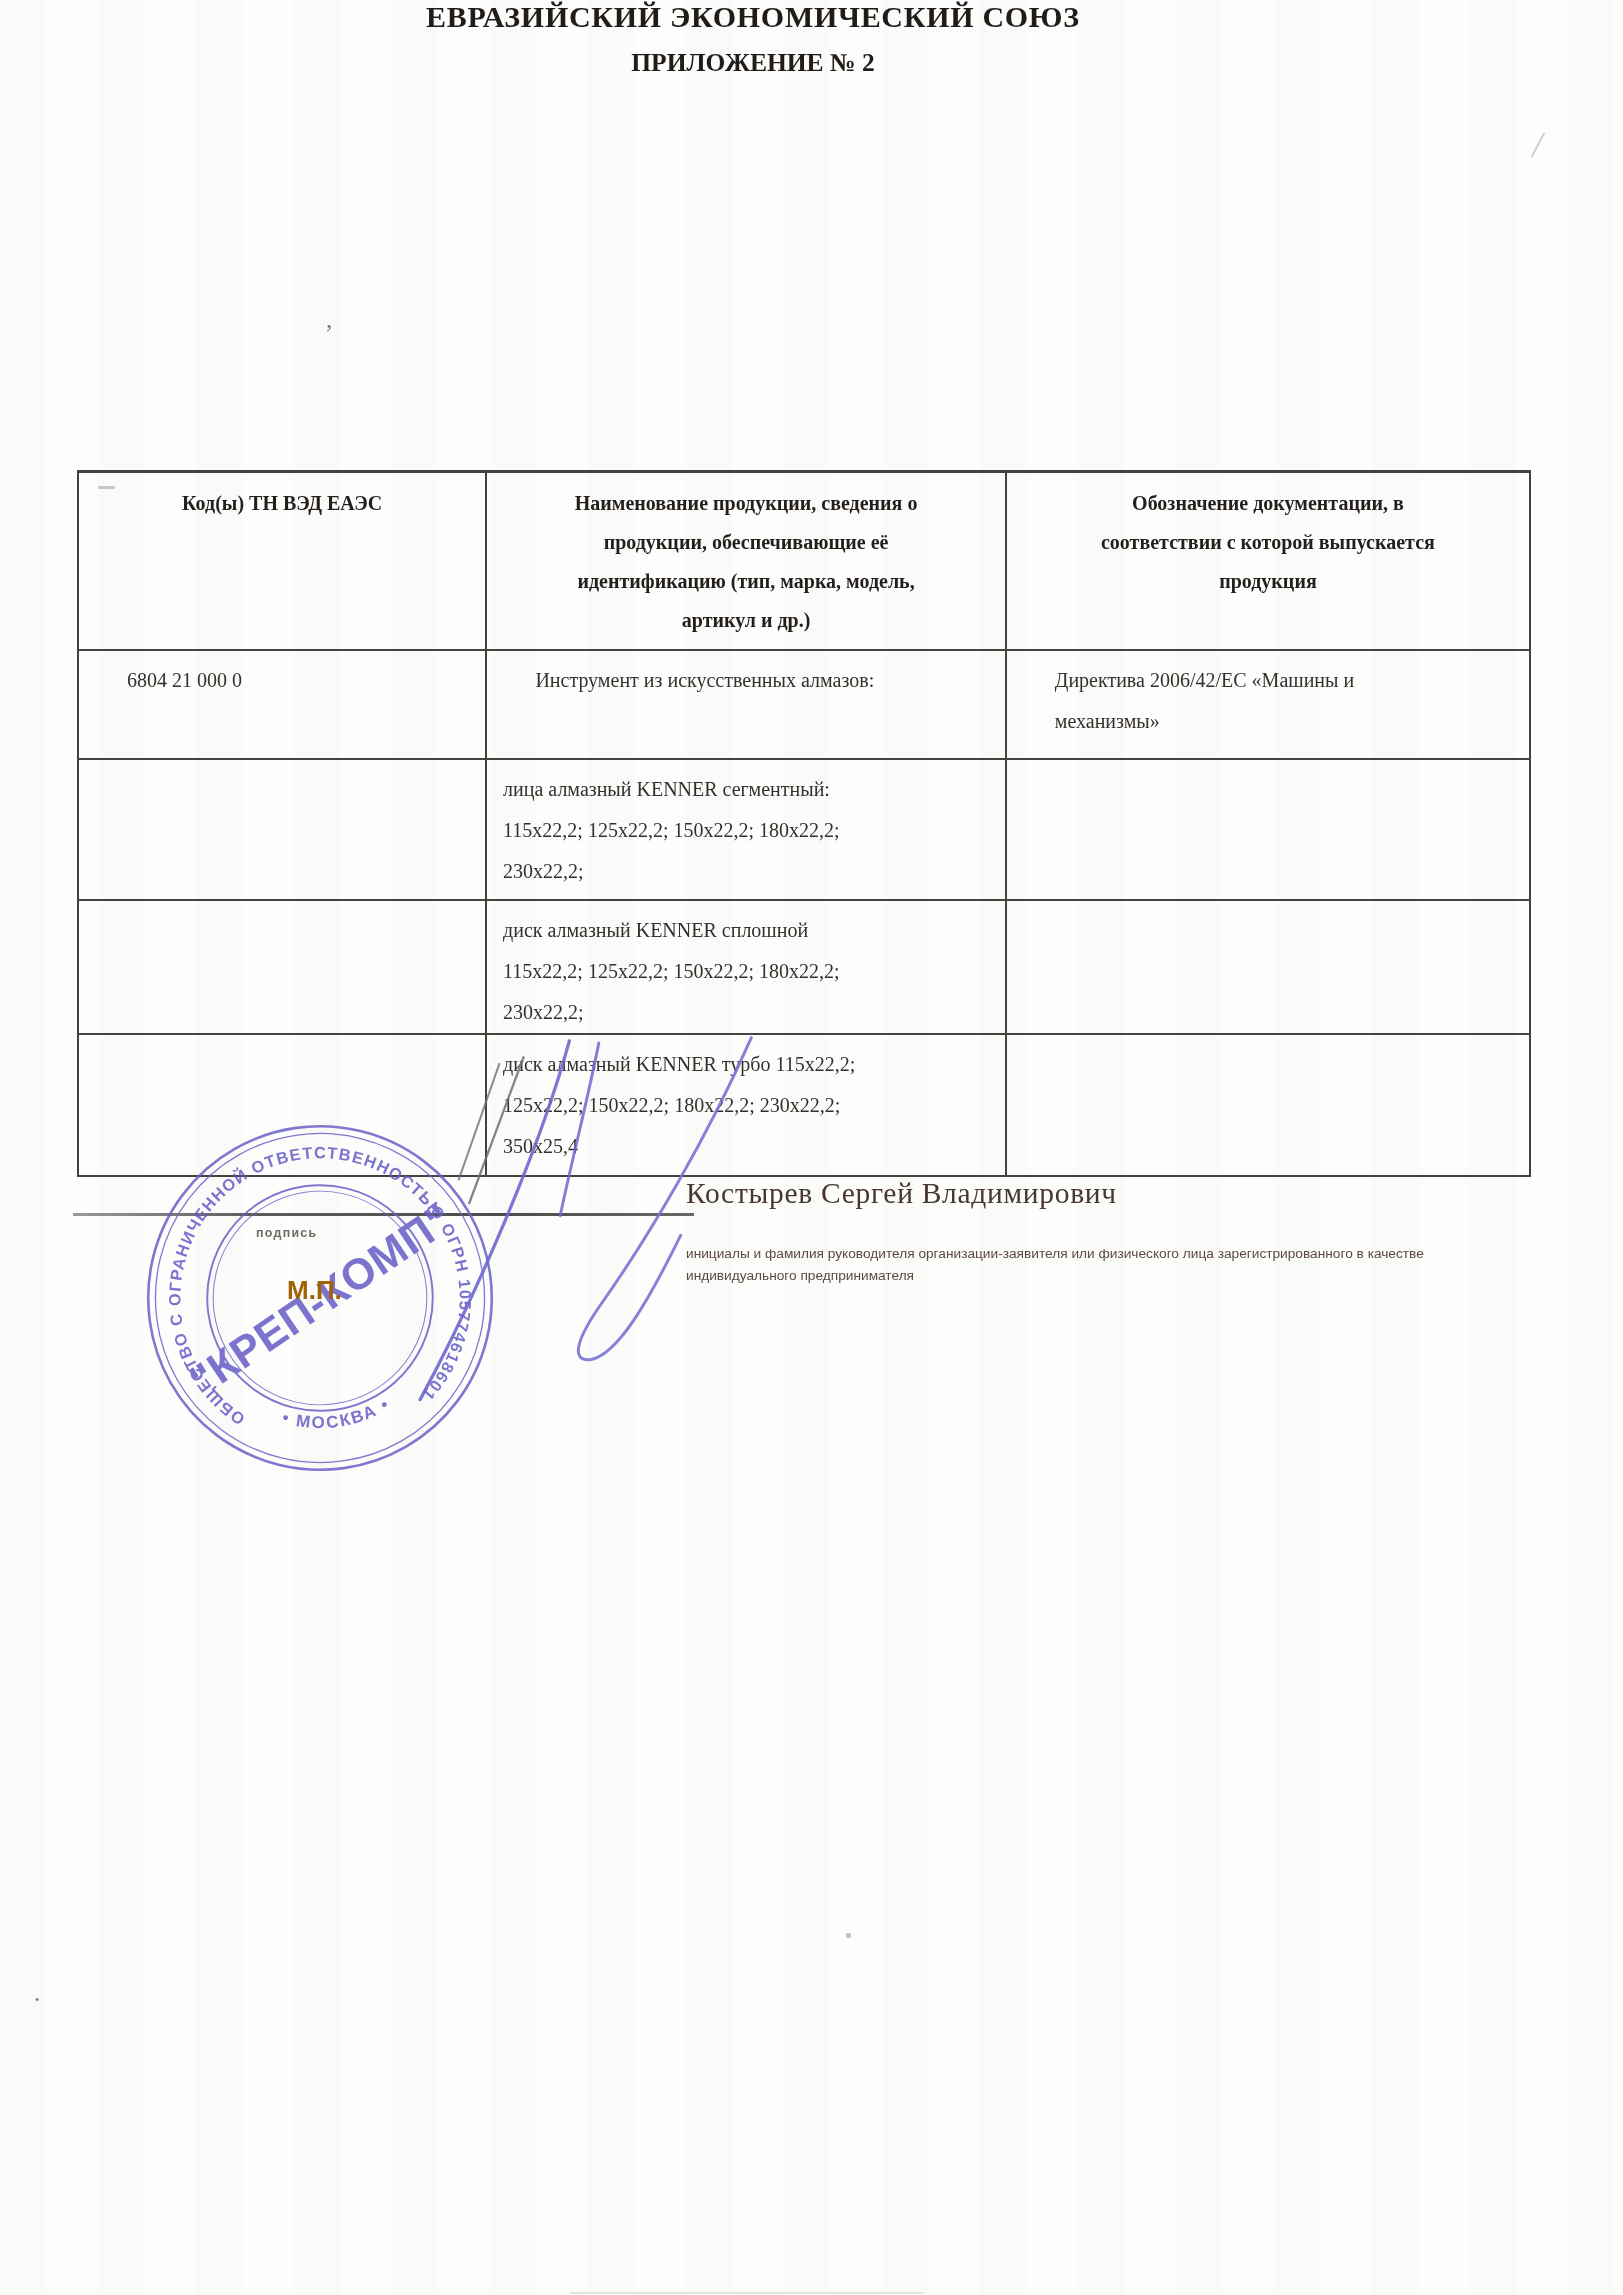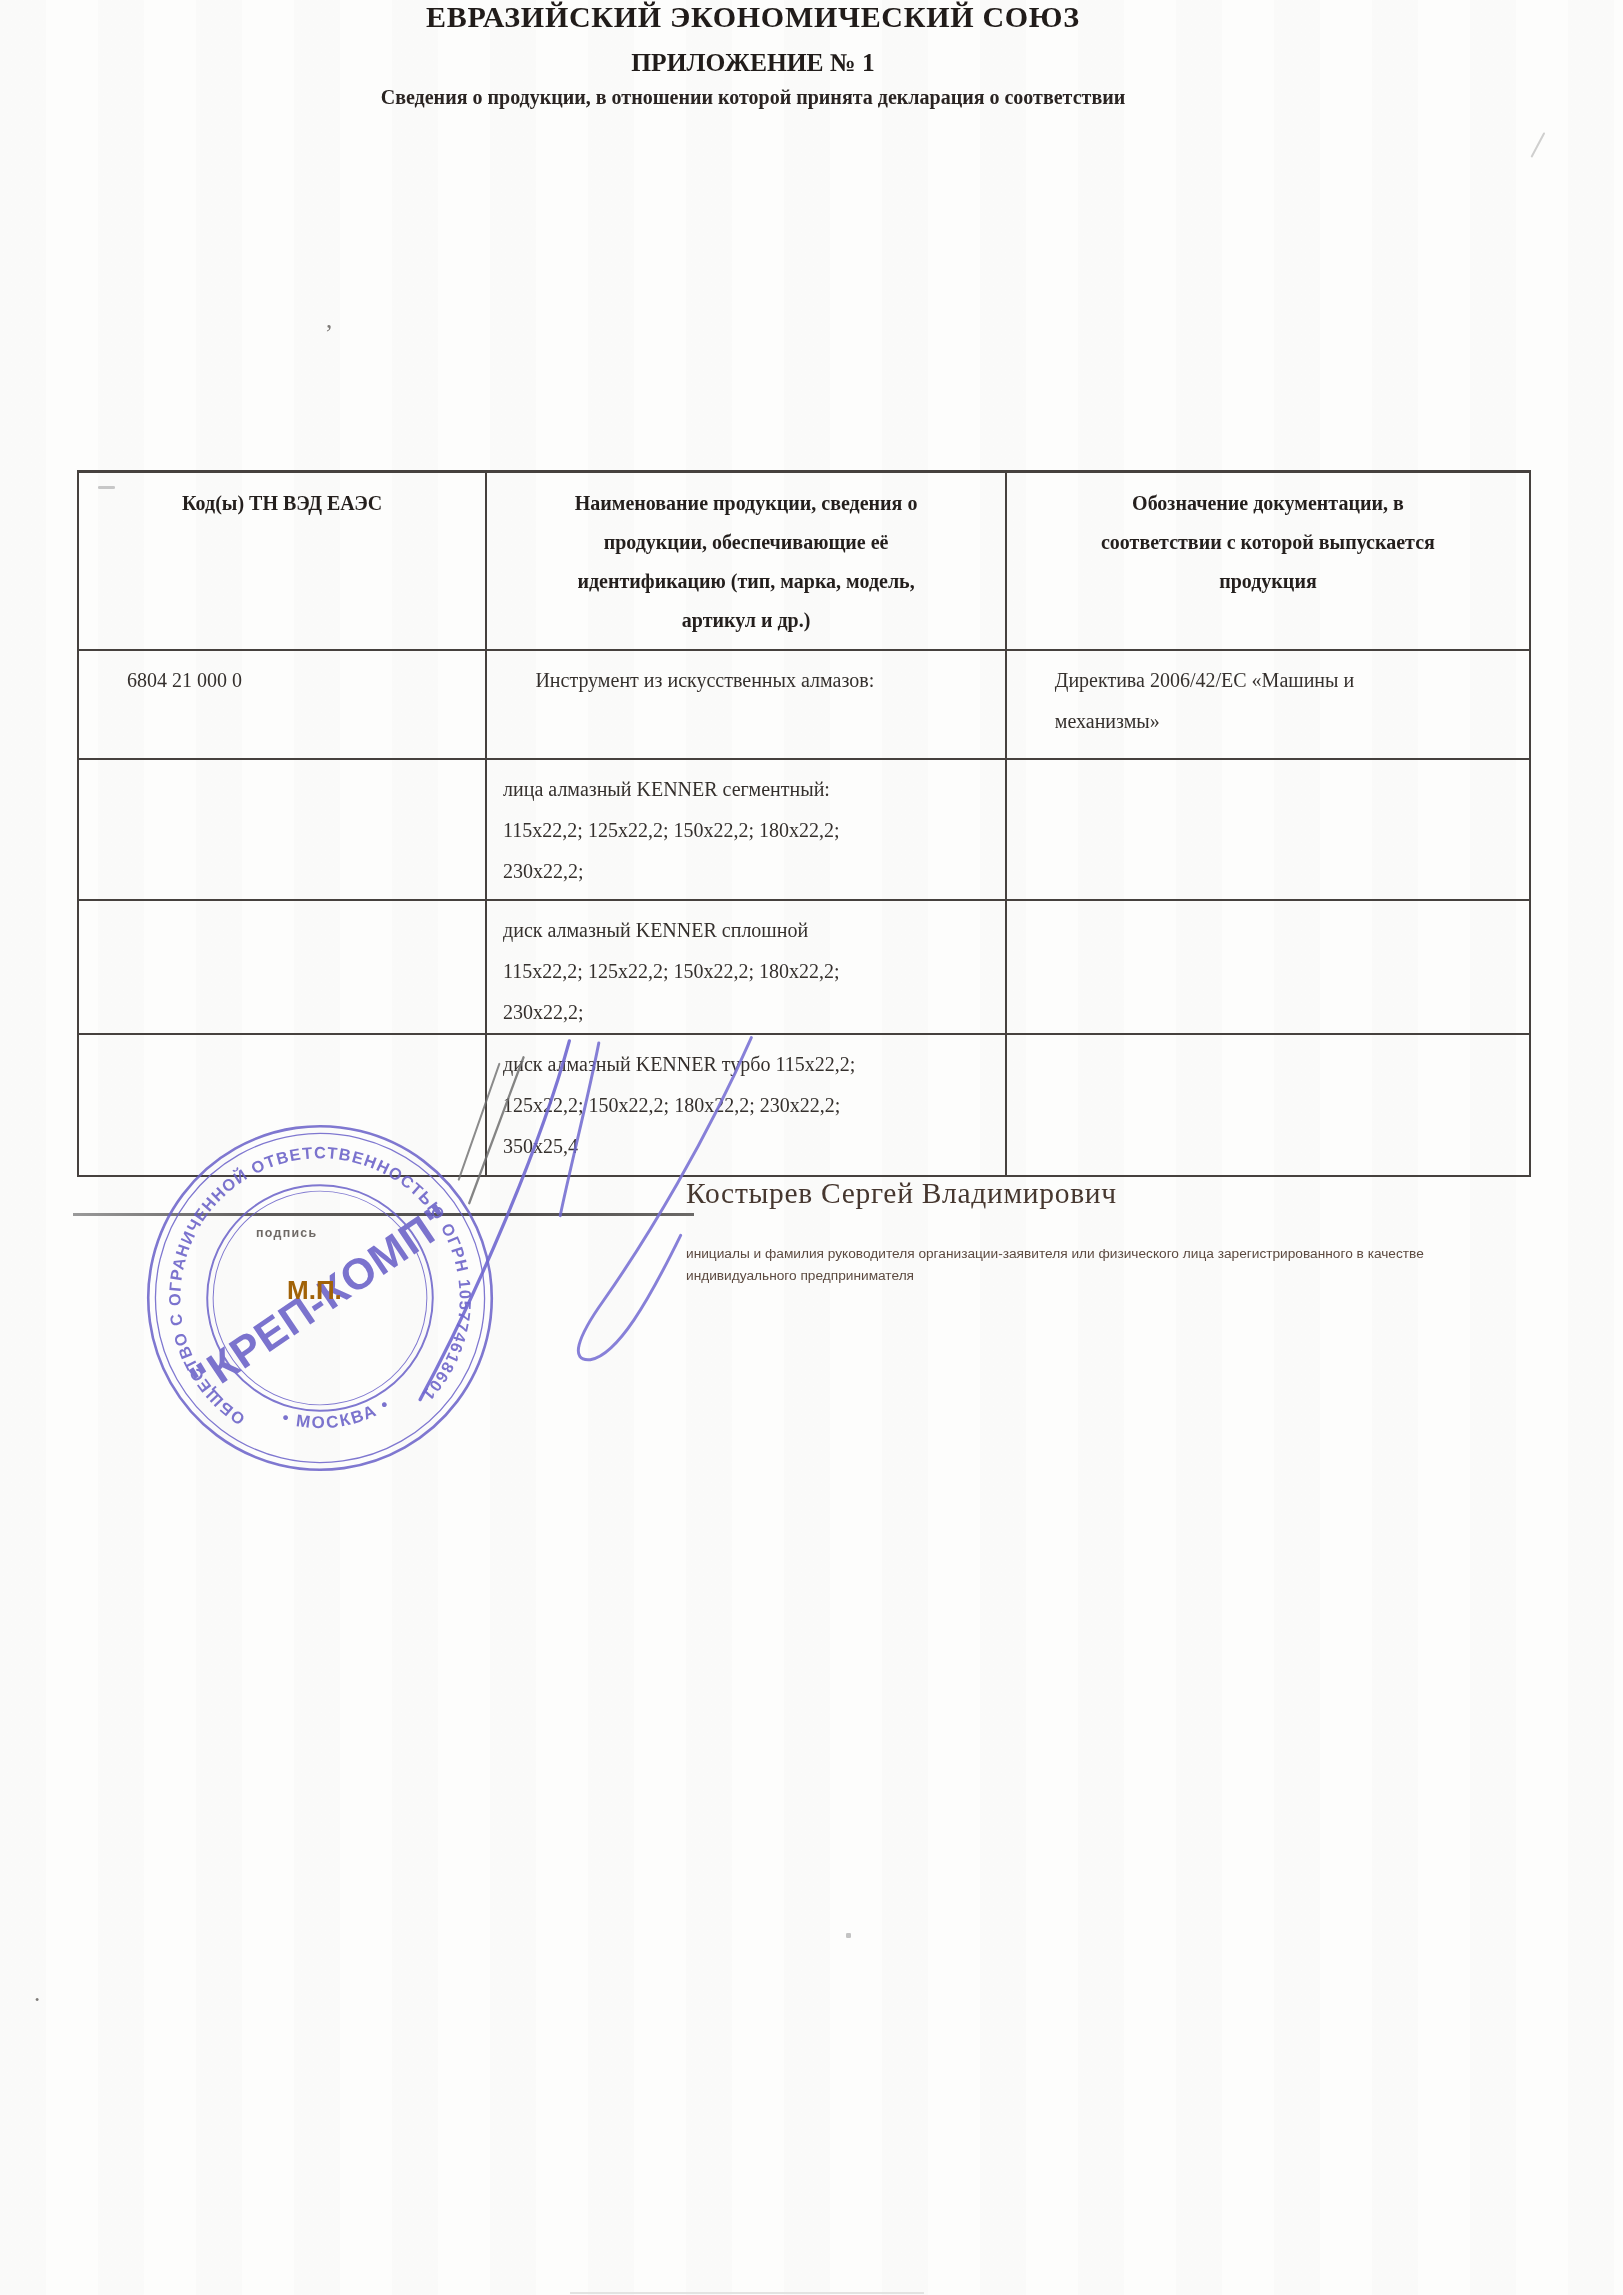--- a/index.html
+++ b/index.html
@@ -55,22 +55,21 @@
 
   
   .speck{background:#8a8a8a;border-radius:1.3px;}
   .s-comma{font-size:25px;color:#7d7a77;}
 </style>
 </head>
 <body>
 
 <div class="abs title-block">
   <div class="t1">ЕВРАЗИЙСКИЙ ЭКОНОМИЧЕСКИЙ СОЮЗ</div>
-  <div class="t2">ПРИЛОЖЕНИЕ № 1</div>
-  <div class="t4">Сведения о продукции, в отношении которой принята декларация о соответствии</div>
+  <div class="t2">ПРИЛОЖЕНИЕ № 2</div>
 </div>
 
 <table class="doc">
   <tbody>
       <tr class="hrow">
     <td class="c1">
       <div class="hdr-text">Код(ы) ТН ВЭД ЕАЭС</div>
     </td>
     <td class="c2">
       <div class="hdr-text">Наименование продукции, сведения о

